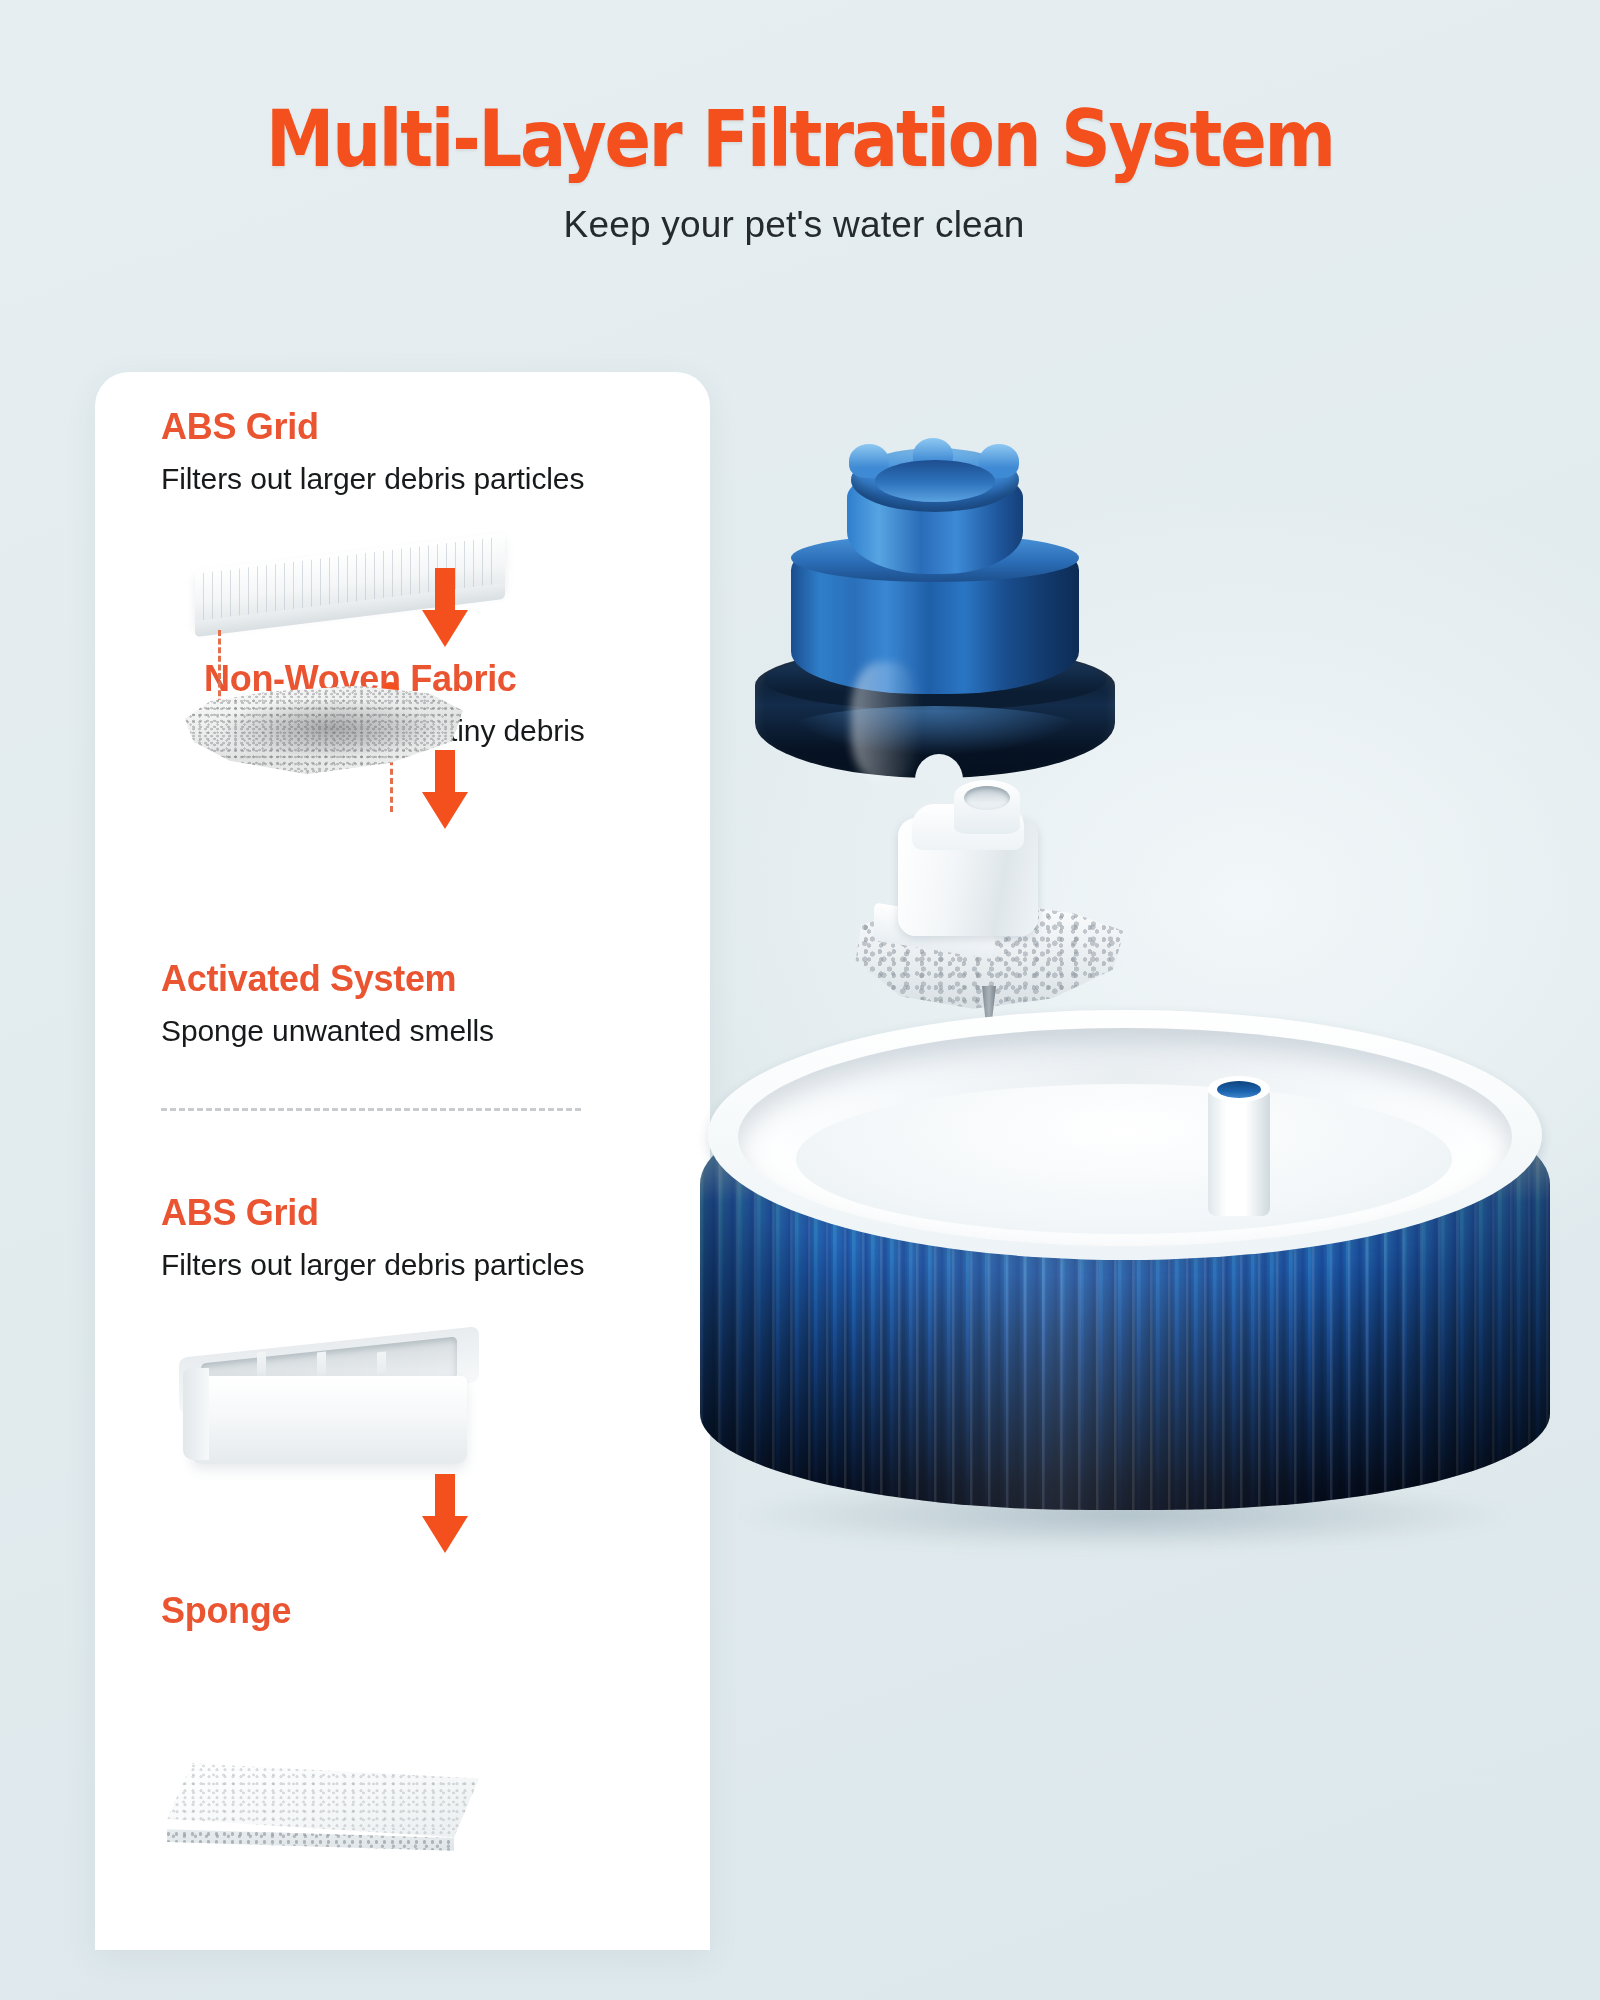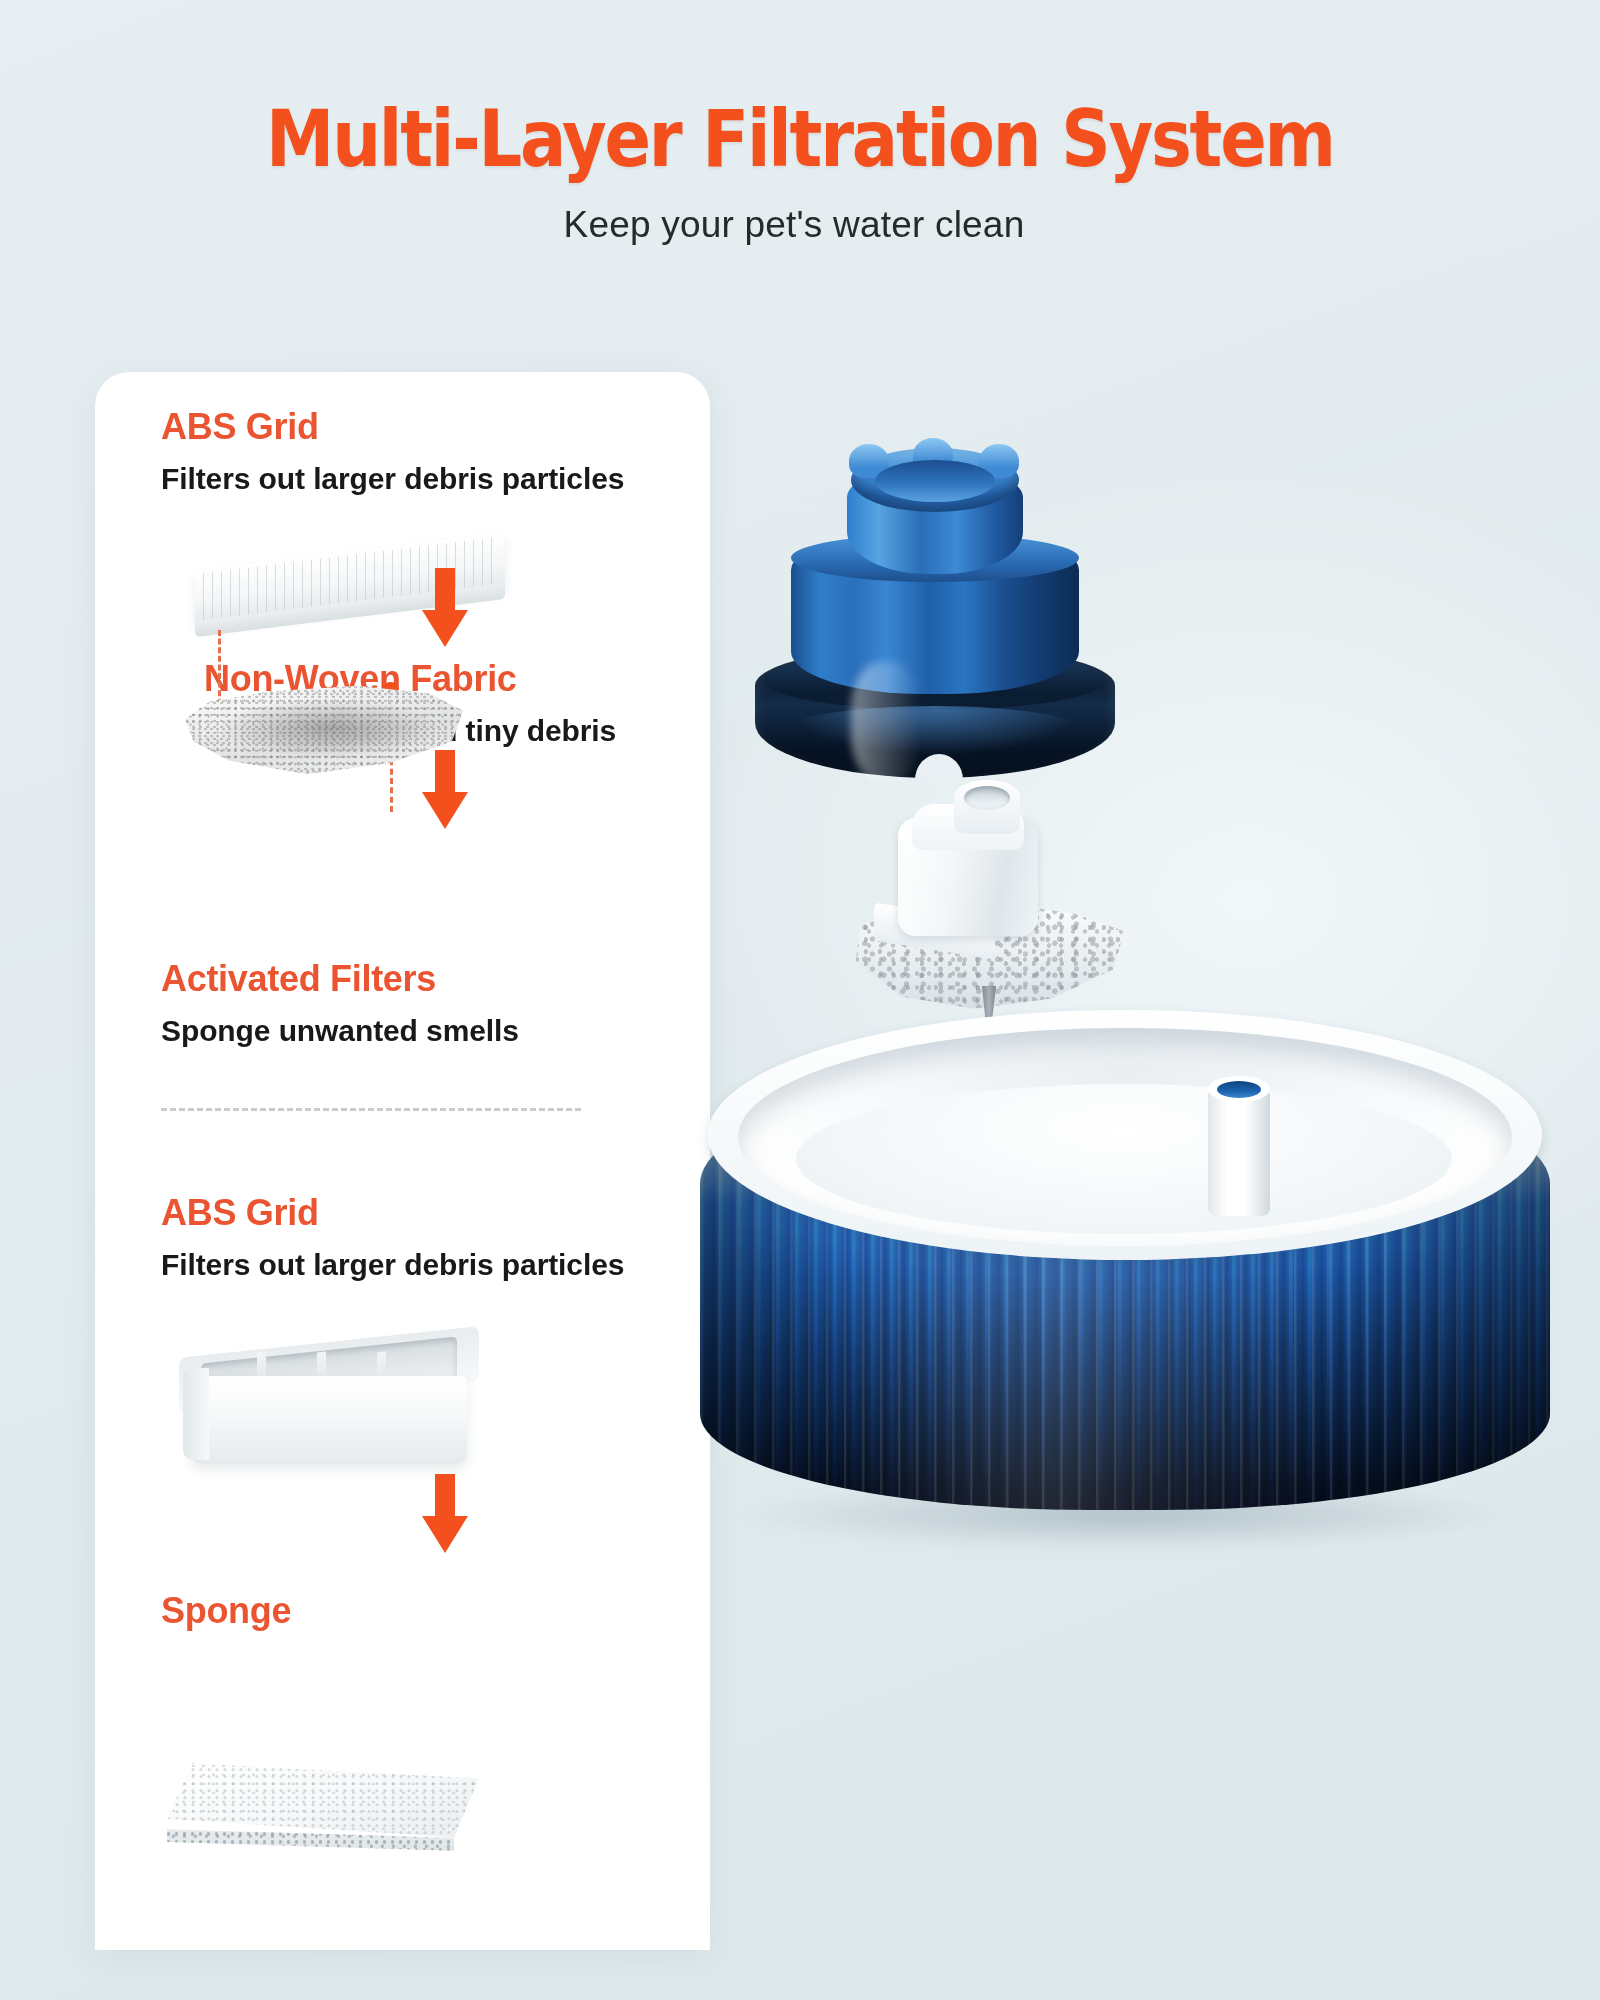--- a/index.html
+++ b/index.html
@@ -78,21 +78,21 @@
     font-family: "Liberation Sans", sans-serif;
     font-weight: 700;
     font-size: 36px;
     color: #ea5430;
     margin: 0 0 0 66px;
     letter-spacing: -0.3px;
     line-height: 1.05;
   }
   .step-desc {
     font-family: "Liberation Sans", sans-serif;
-    font-weight: 700;
+    font-weight: 400;
     font-size: 30px;
     color: #17191a;
     margin: 14px 0 0 66px;
     line-height: 1.28;
     letter-spacing: -0.1px;
   }
 
   
   .arrow {
     position: absolute;
@@ -593,21 +593,21 @@
         <div class="fabric-dark"></div>
       </div>
     </div>
 
     <div class="arrow" style="left:327px; top:378px;">
       <div class="shaft"></div>
         <div class="head"></div>
     </div>
 
     <div class="step" style="top:588px;">
-      <div class="step-head">Activated Filters</div>
+      <div class="step-head">Activated System</div>
       <div class="step-desc">Sponge unwanted smells</div>
     </div>
 
     <div class="divider" style="left:66px; top:736px; width:420px;"></div>
 
     <div class="step" style="top:822px;">
       <div class="step-head">ABS Grid</div>
       <div class="step-desc">Filters out larger debris particles</div>
     </div>
 

